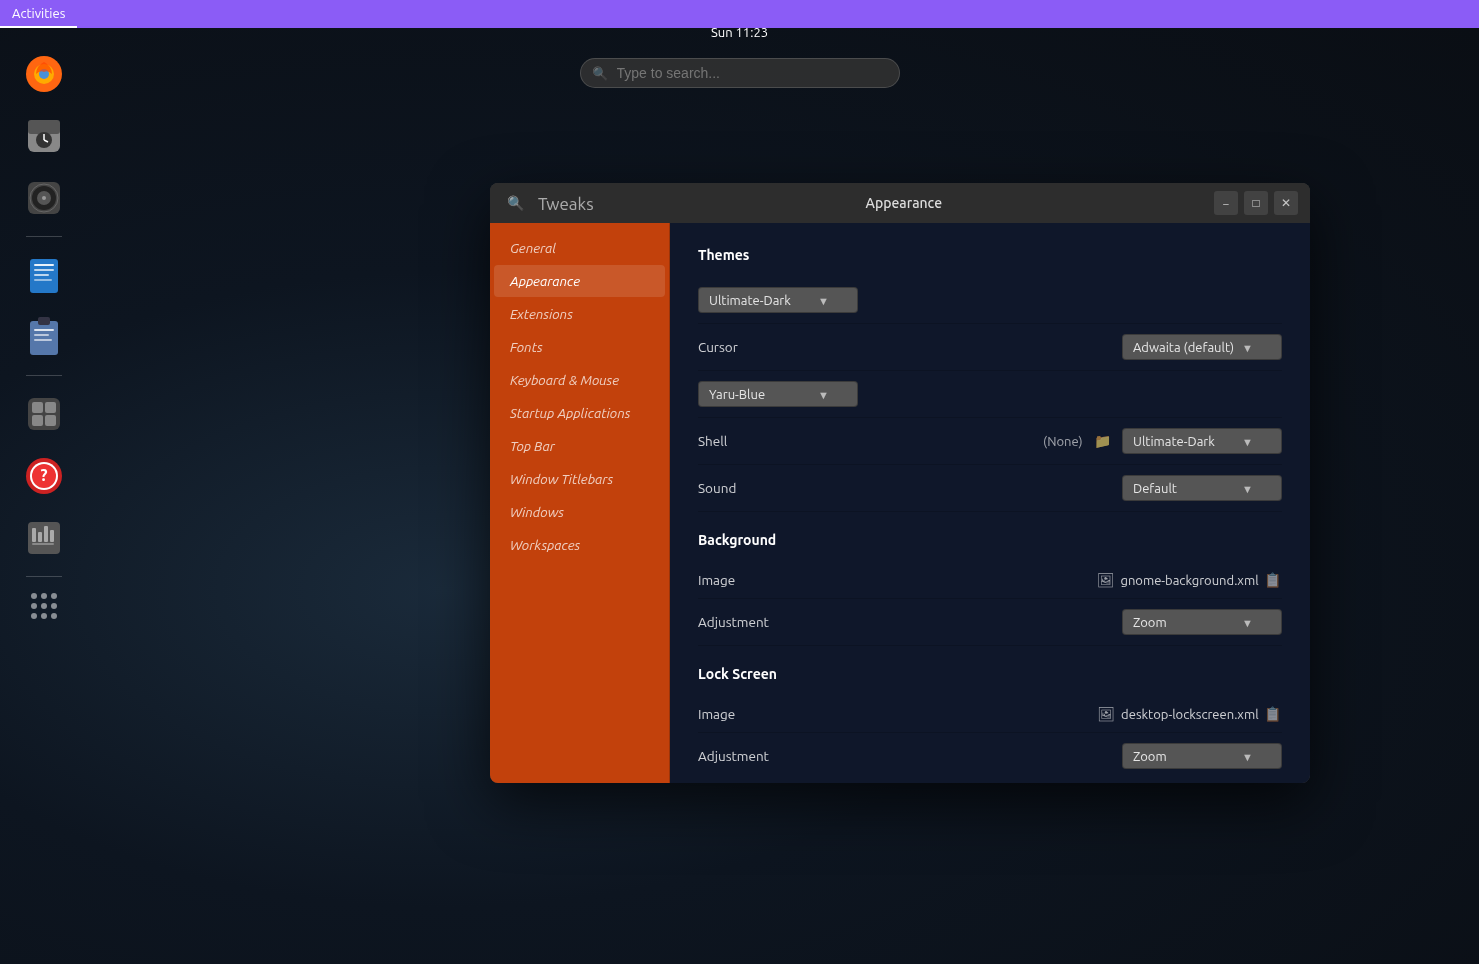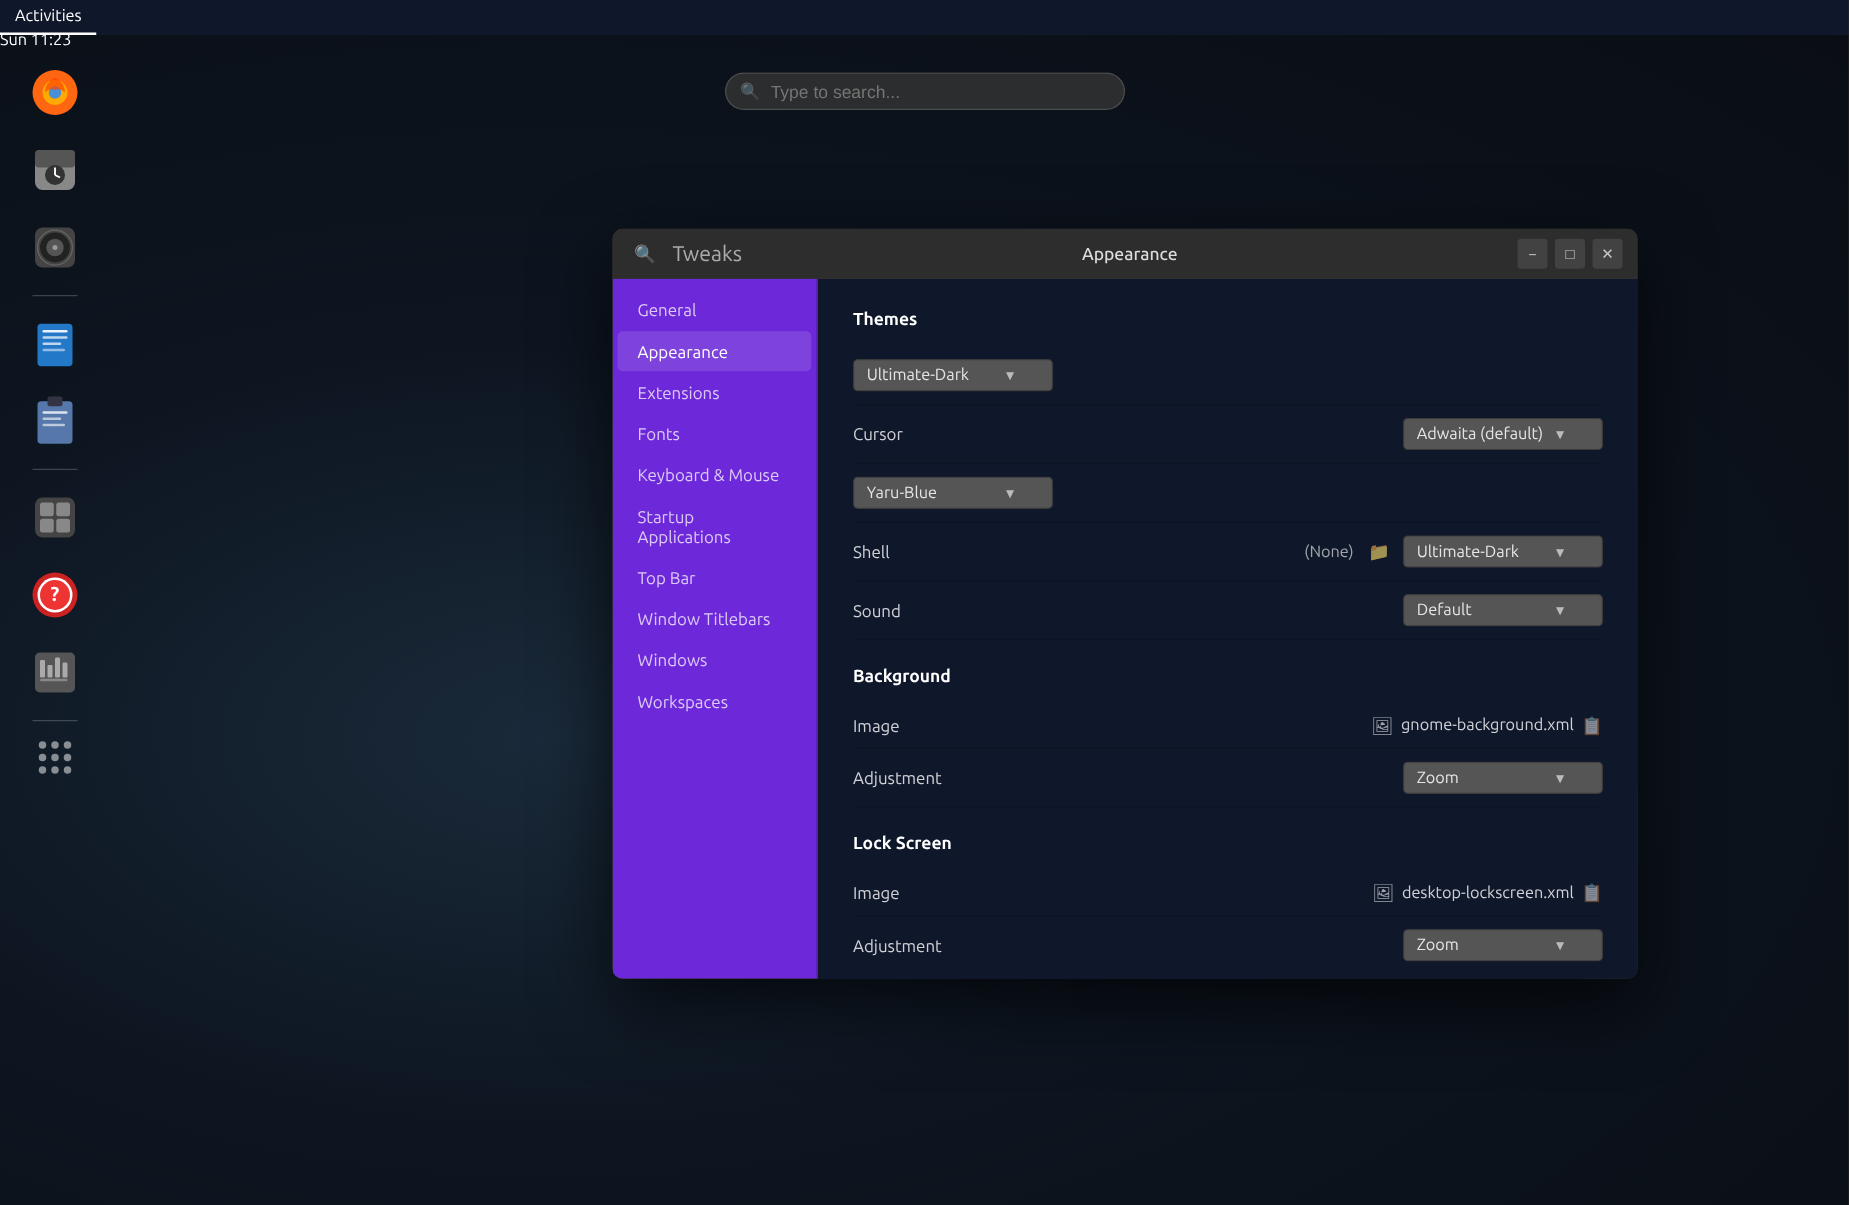--- a/index.html
+++ b/index.html
@@ -9,23 +9,24 @@
       background: #2c2c2c;
       font-family: 'Segoe UI', Ubuntu, sans-serif;
       overflow: hidden;
       position: relative;
     }
 
     
     #top-bar {
       width: 100%;
       height: 28px;
-      background: #0f172a;
-      display: flex;
-      align-items: center;
+      background: #8b5cf6;
+      display: flex;
+      align-items: center;
+      justify-content: center;
       position: relative;
       z-index: 100;
     }
     #activities-btn {
       position: absolute;
       left: 0;
       top: 0;
       height: 28px;
       padding: 0 12px;
       color: #fff;
@@ -194,25 +195,26 @@
 
     
     #window-body {
       display: flex;
       flex: 1;
       overflow: hidden;
     }
 
     
     #sidebar {
-      width: 164px;
-      background: #6d28d9;
+      width: 180px;
+      background: #c2410c;
       padding: 8px 0;
       flex-shrink: 0;
       border-right: 1px solid rgba(0,0,0,0.2);
+      font-style: italic;
     }
     .sidebar-item {
       padding: 8px 16px;
       color: rgba(255,255,255,0.75);
       font-size: 13.5px;
       cursor: pointer;
       border-radius: 4px;
       margin: 1px 4px;
     }
     .sidebar-item.active {

